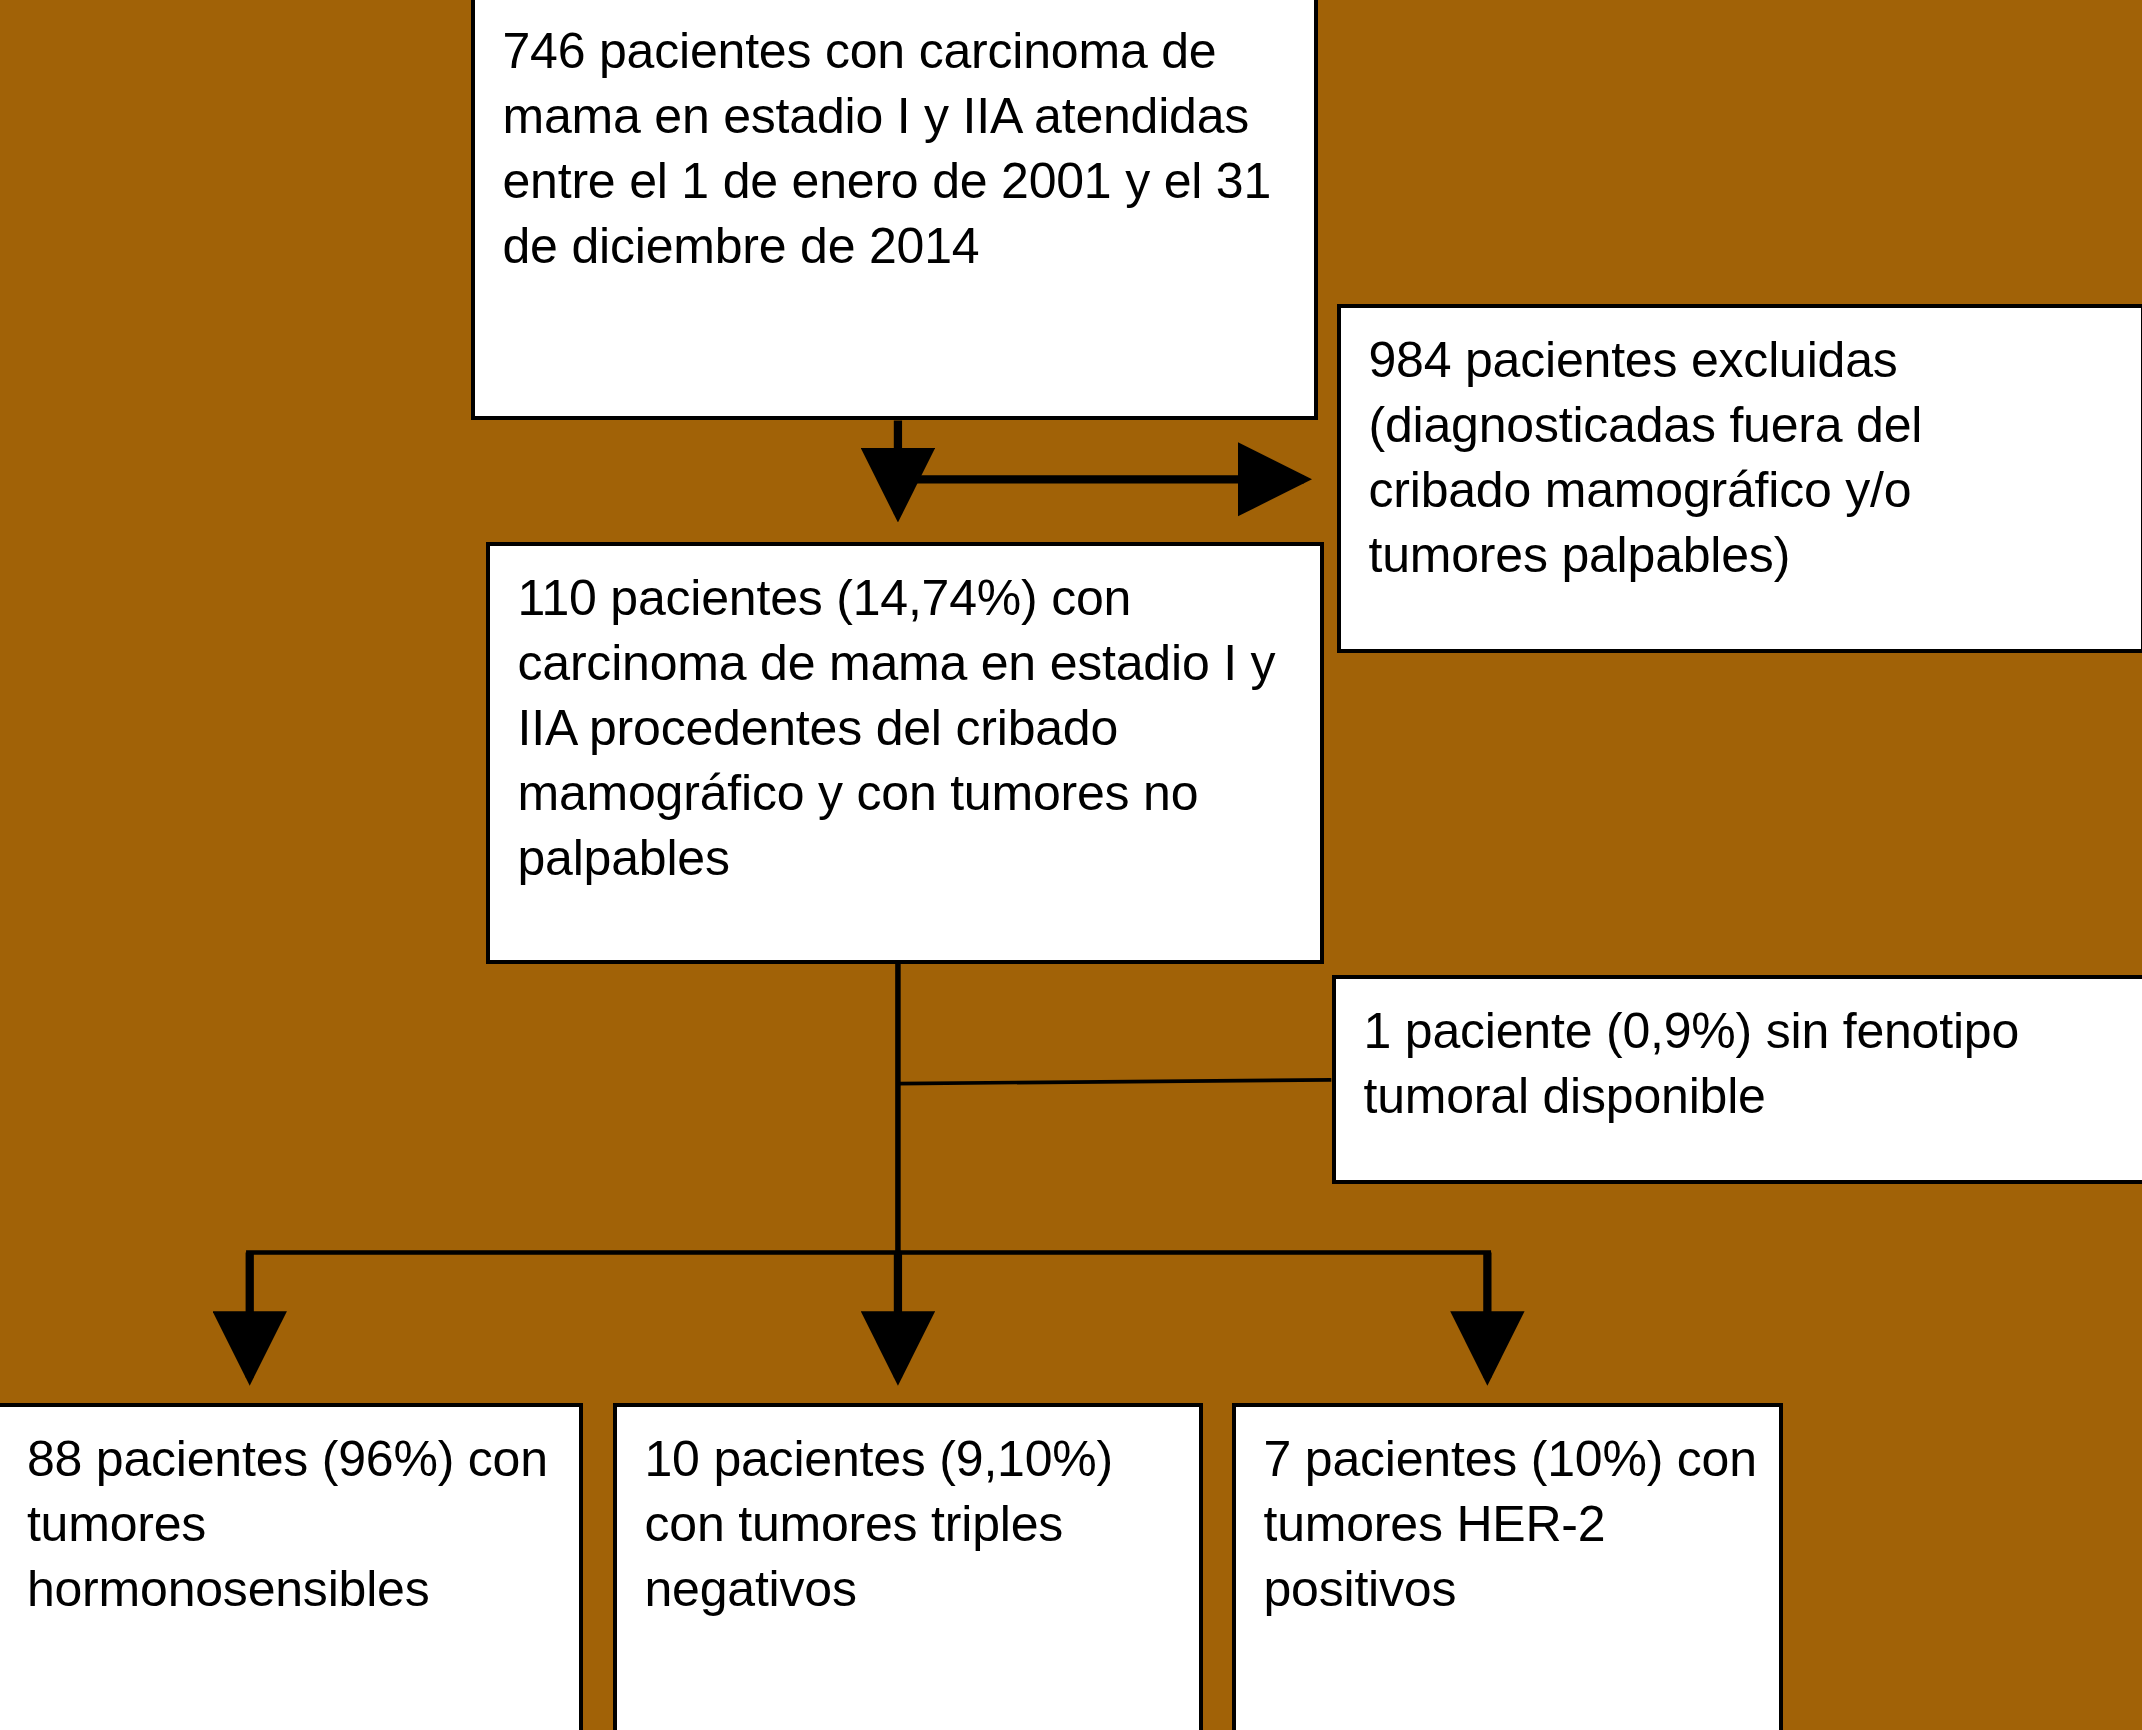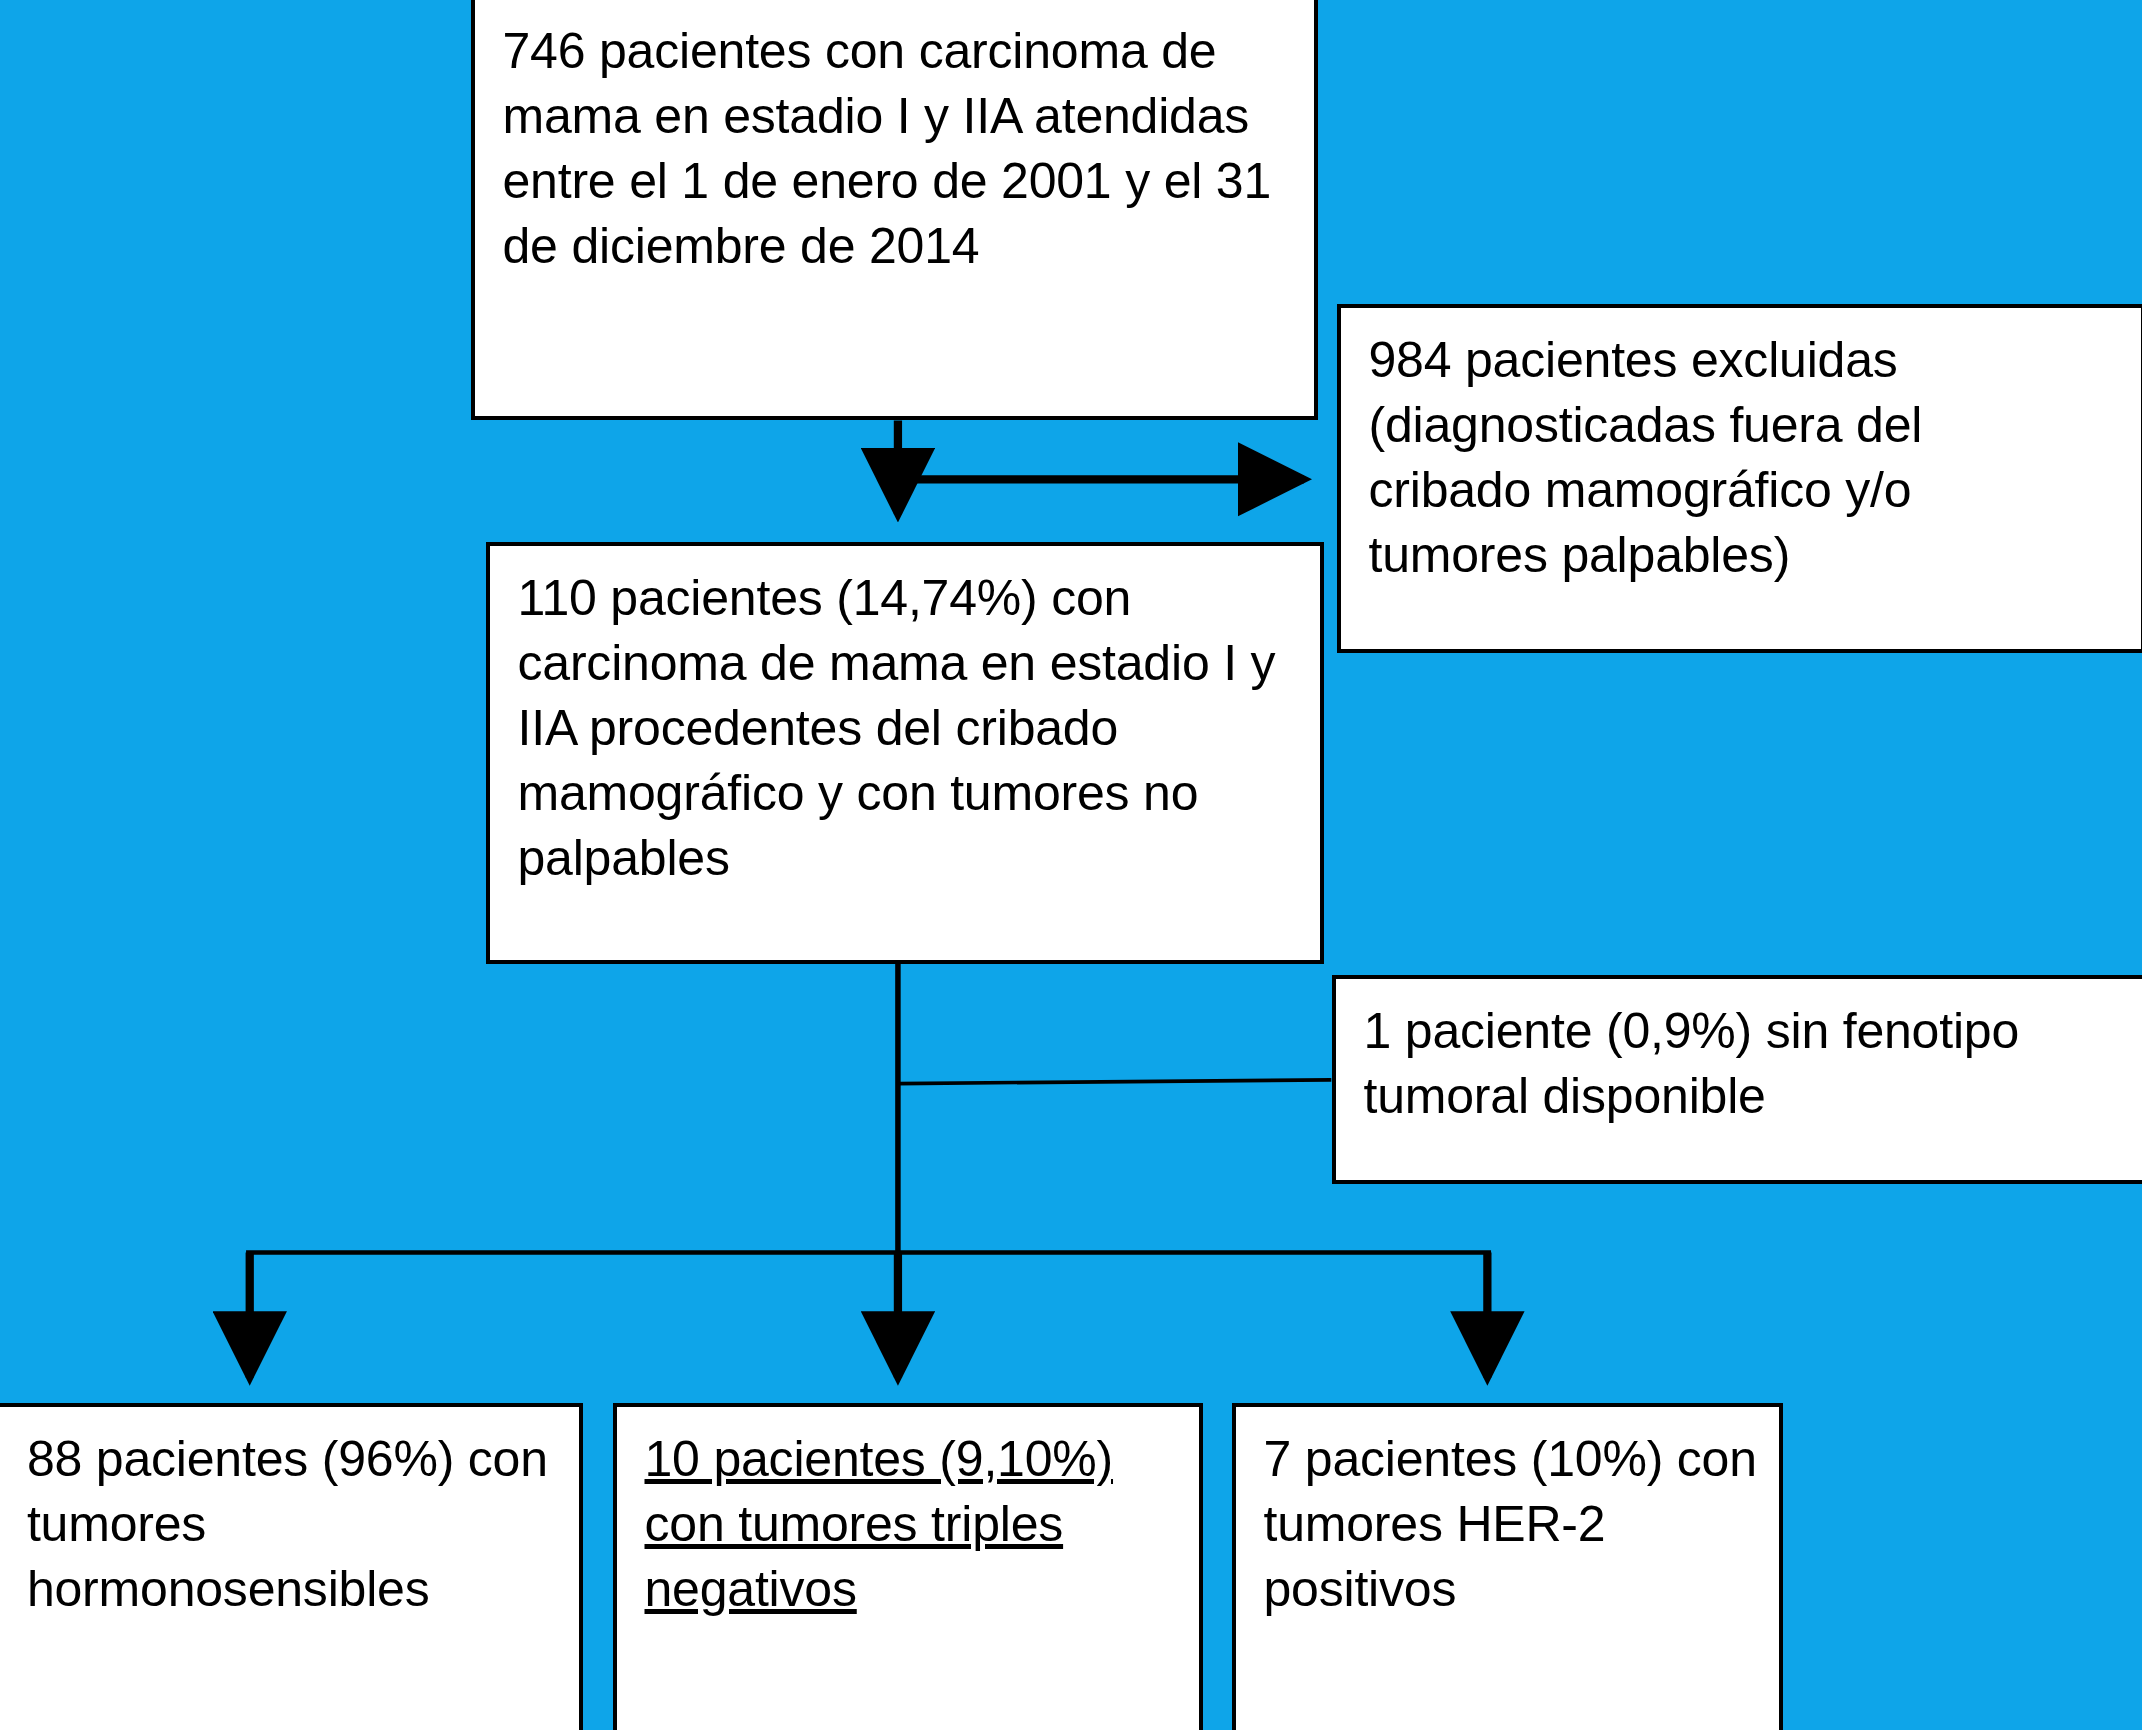--- a/index.html
+++ b/index.html
@@ -1,18 +1,18 @@
 <!DOCTYPE html>
 <html style="font-size:14.7px"><head>
 <meta charset="utf-8">
 <style>
   html,body{margin:0;padding:0;background:#ffffff;}
   body{width:2142px;height:1730px;overflow:hidden;
        font-family:"Liberation Sans","DejaVu Sans",sans-serif;color:#000;}
-  #stage{position:relative;width:2142px;height:1730px;background:#0ea5e9;}
+  #stage{position:relative;width:2142px;height:1730px;background:#a16207;}
   .box{position:absolute;border:4.6px solid #000;background:#fff;box-sizing:border-box;}
   .box .txt{position:absolute;left:27.5px;top:20px;right:9.2px;
             font-size:50px;line-height:1.30;white-space:pre-line;
             letter-spacing:-0.2px;}
   svg.edges{position:absolute;left:0;top:0;width:2142px;height:1730px;
             pointer-events:none;overflow:visible;}
 </style>
 </head>
 <body>
 
@@ -73,21 +73,21 @@
 
   <div class="box" style="left:1332px;top:975px;width:814px;height:209px;">
     <div class="txt" style="width:753px;">1 paciente (0,9%) sin fenotipo tumoral disponible</div>
   </div>
 
   <div class="box" style="left:-4.6px;top:1403px;width:588px;height:332px;">
     <div class="txt" style="width:533px;">88 pacientes (96%) con tumores hormonosensibles</div>
   </div>
 
   <div class="box" style="left:613px;top:1403px;width:590px;height:332px;">
-    <div class="txt" style="width:537px;text-decoration:underline;">10 pacientes (9,10%) con tumores triples negativos</div>
+    <div class="txt" style="width:537px;">10 pacientes (9,10%) con tumores triples negativos</div>
   </div>
 
   <div class="box" style="left:1232px;top:1403px;width:551px;height:332px;">
     <div class="txt" style="width:500px;">7 pacientes (10%) con tumores HER-2 positivos</div>
   </div>
 
 </div>
 
 
 </body></html>

